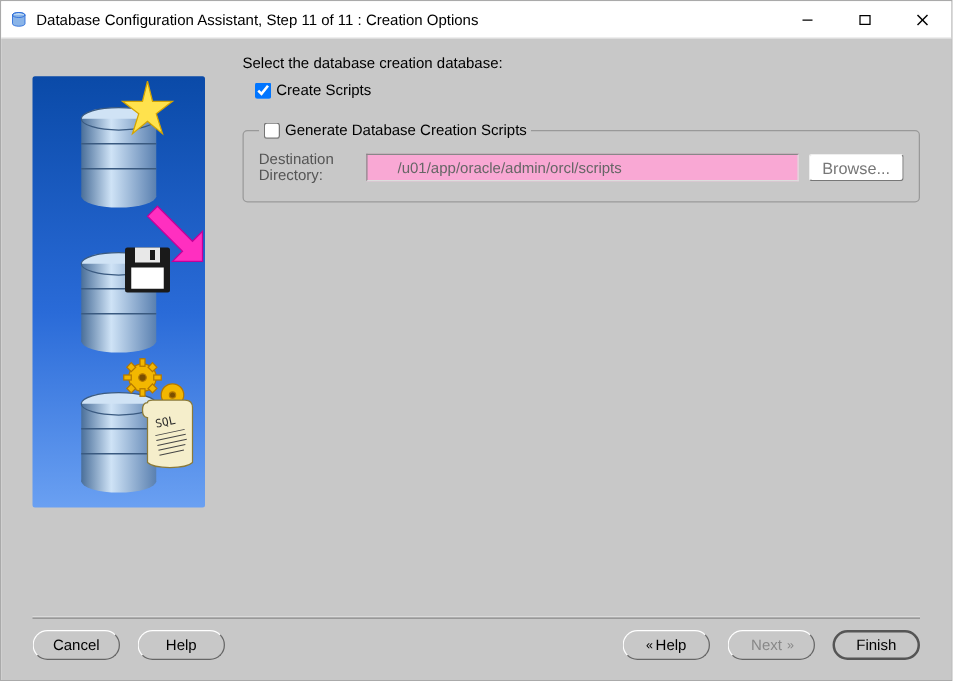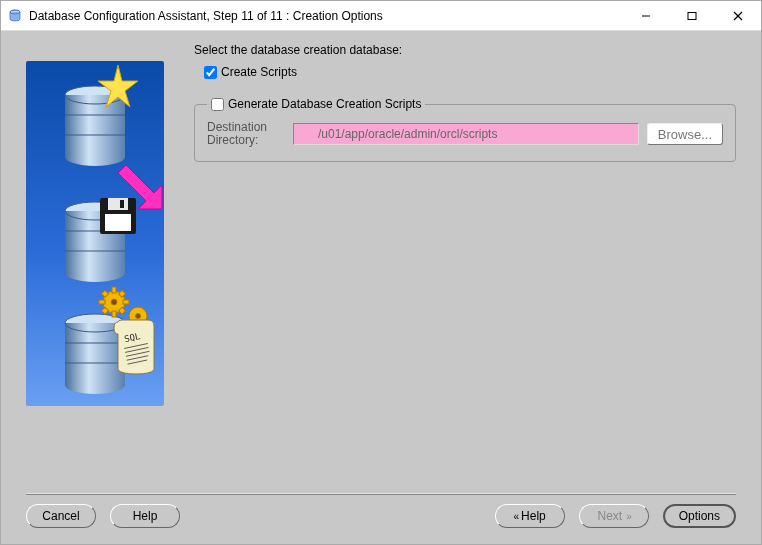--- a/index.html
+++ b/index.html
@@ -370,18 +370,18 @@
       </div>
       <div class="right-btns">
         <button class="nav-btn">
           <span class="arrow">«</span>
           <span>Help</span>
         </button>
         <button class="nav-btn disabled" disabled="">
           <span>Next</span>
           <span class="arrow">»</span>
         </button>
-        <button class="nav-btn default">Options</button>
+        <button class="nav-btn default">Finish</button>
       </div>
     </div>
   </div>
 
 </div>
 
 </body></html>

